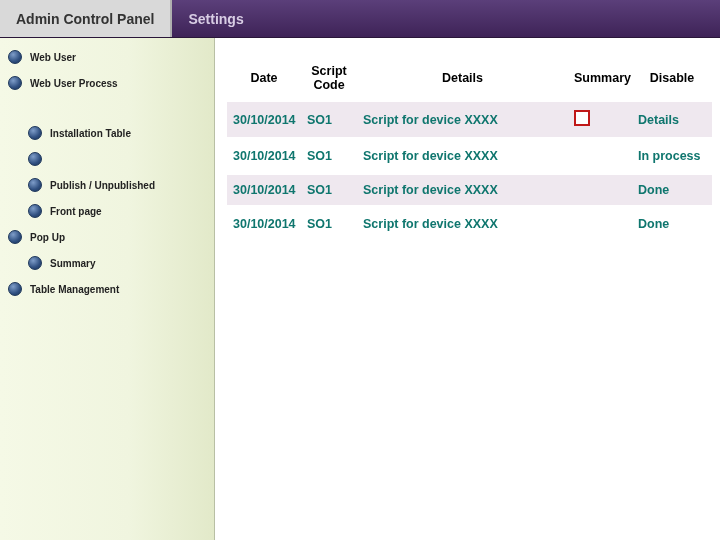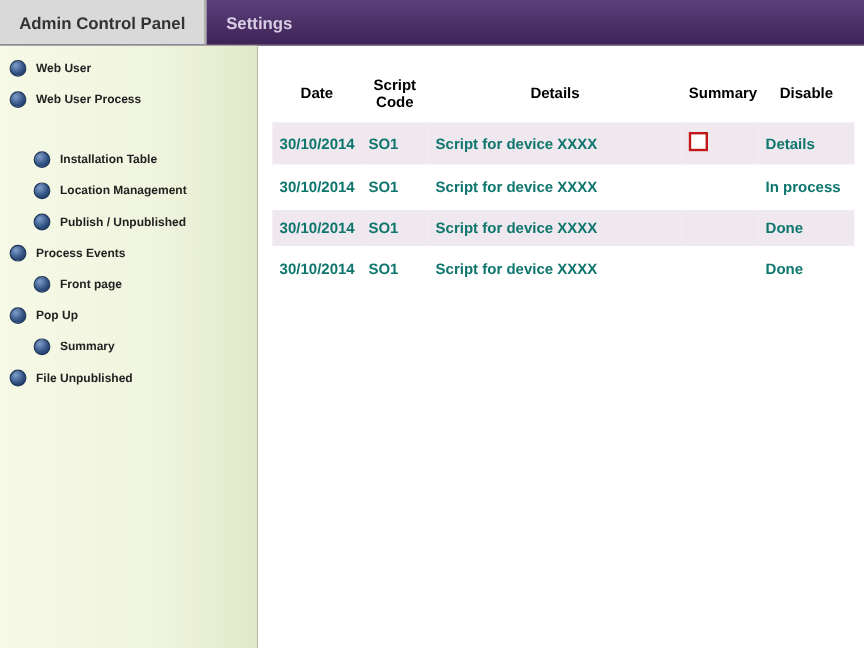--- a/index.html
+++ b/index.html
@@ -131,45 +131,40 @@
       <span class="bullet"></span>
       <span>Web User Process</span>
     </div>
     <div class="gap"></div>
     <div class="item indent1">
       <span class="bullet"></span>
       <span>Installation Table</span>
     </div>
     <div class="item indent1">
       <span class="bullet"></span>
-      <span>Location Management</span>
     </div>
     <div class="item indent1">
       <span class="bullet"></span>
       <span>Publish / Unpublished</span>
     </div>
-    <div class="item">
-      <span class="bullet"></span>
-      <span>Process Events</span>
-    </div>
     <div class="item indent1">
       <span class="bullet"></span>
       <span>Front page</span>
     </div>
     <div class="item">
       <span class="bullet"></span>
       <span>Pop Up</span>
     </div>
     <div class="item indent1">
       <span class="bullet"></span>
       <span>Summary</span>
     </div>
     <div class="item">
       <span class="bullet"></span>
-      <span>File Unpublished</span>
+      <span>Table Management</span>
     </div>
   </div>
 
   <div class="content">
     <table class="grid">
       <colgroup>
         <col class="col-date">
           <col class="col-code">
           <col class="col-details">
           <col class="col-disable">

